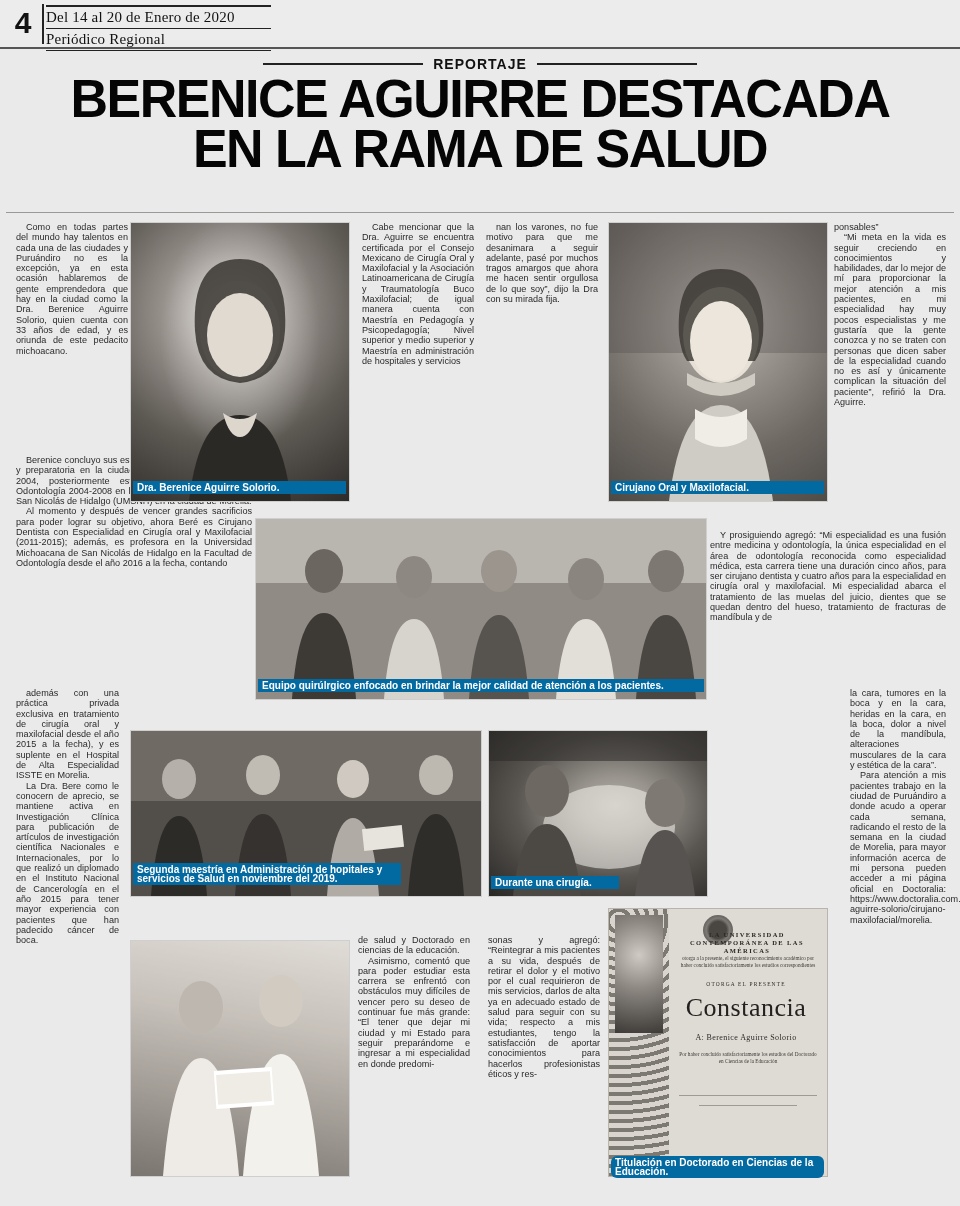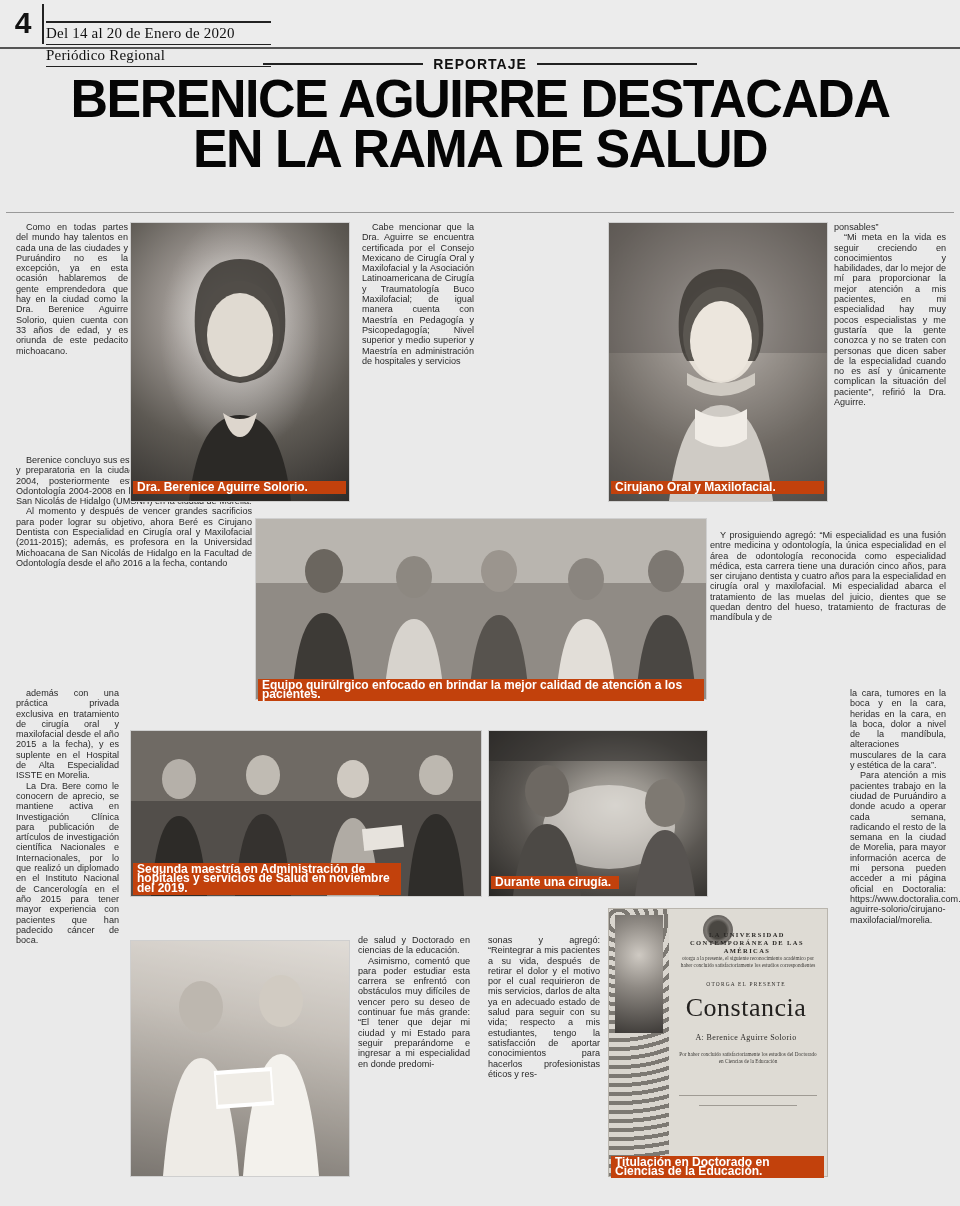--- a/index.html
+++ b/index.html
@@ -9,21 +9,21 @@
     font-family:"Liberation Sans", sans-serif;
     color:#1a1a1a;
     overflow:hidden;
   }
   .page{position:relative;width:960px;height:1206px;background:#eaeaea;}
 
   
   .masthead{position:absolute;left:0;top:0;width:960px;height:48px;background:#ececec;}
   .folio{position:absolute;left:8px;top:2px;width:30px;text-align:center;
          font-size:30px;font-weight:bold;line-height:42px;color:#111;}
-  .mast-rules{position:absolute;left:42px;top:4px;width:560px;margin-top:16px;}
+  .mast-rules{position:absolute;left:42px;top:4px;width:560px;}
   .mast-line{font-family:"Liberation Serif",serif;font-size:15px;color:#111;padding:1px 4px;letter-spacing:.2px;}
   .mast-sep{border-top:1.5px solid #222;margin:1px 0;width:230px;}
   .mast-sep2{border-top:1.5px solid #222;margin:1px 0;width:230px;}
   .vbar{position:absolute;left:42px;top:4px;width:2px;height:40px;background:#222;}
 
   .logo{position:absolute;right:6px;top:2px;height:44px;display:flex;align-items:center;gap:4px;}
   .logo-mark{width:42px;height:40px;position:relative;}
   .logo-text{display:flex;flex-direction:column;align-items:flex-start;line-height:1;}
   .logo-la{font-size:11px;font-weight:bold;color:#444;letter-spacing:1px;margin-left:2px;}
   .logo-main{font-size:22px;font-weight:bold;color:#222;letter-spacing:-.5px;}
@@ -49,21 +49,21 @@
   .head-rule{position:absolute;left:6px;top:212px;width:948px;height:1px;background:#999;}
 
   
   .col{position:absolute;font-family:"Liberation Sans",sans-serif;font-size:9.1px;
        line-height:10.3px;text-align:justify;color:#2a2a2a;}
   .col p{margin:0;text-indent:10px;}
   .col p.ni{text-indent:0;}
 
   
   .photo{position:absolute;background:#8d8d8d;overflow:hidden;border:1px solid #cfcfcf;}
-  .cap{position:absolute;background:#c2410c;color:#fff;font-size:12px;font-weight:bold;
+  .cap{position:absolute;background:#0369a1;color:#fff;font-size:10px;font-weight:bold;
        line-height:9.6px;padding:1.5px 4px;max-width:96%;}
 
   
   .grad-a{width:100%;height:100%;background:
       radial-gradient(circle at 45% 32%, #d9d5d0 0%, #9a948f 28%, #5d5953 60%, #2e2c2a 100%);}
   .grad-b{width:100%;height:100%;background:
       radial-gradient(circle at 52% 36%, #e4e1dd 0%, #a8a29c 30%, #6b6660 62%, #383633 100%);}
   .grad-c{width:100%;height:100%;background:
       linear-gradient(180deg,#cfcbc6 0%,#b7b2ac 24%,#7e7a74 55%,#4a4743 100%);}
   .grad-d{width:100%;height:100%;background:
@@ -139,20 +139,21 @@
   <div class="col" style="left:16px;top:688px;width:103px;">
     <p>además con una práctica privada exclusiva en tratamiento de cirugía oral y maxilofacial desde el año 2015 a la fecha), y es suplente en el Hospital de Alta Especialidad ISSTE en Morelia.</p>
     <p>La Dra. Bere como le conocern de aprecio, se mantiene activa en Investigación Clínica para publicación de artículos de investigación científica Nacionales e Internacionales, por lo que realizó un diplomado en el Instituto Nacional de Cancerología en el año 2015 para tener mayor experiencia con pacientes que han padecido cáncer de boca.</p>
   </div>
 
   <div class="col" style="left:362px;top:222px;width:112px;">
     <p>Cabe mencionar que la Dra. Aguirre se encuentra certificada por el Consejo Mexicano de Cirugía Oral y Maxilofacial y la Asociación Latinoamericana de Cirugía y Traumatología Buco Maxilofacial; de igual manera cuenta con Maestría en Pedagogía y Psicopedagogía; Nivel superior y medio superior y Maestría en administración de hospitales y servicios</p>
   </div>
 
   <div class="col" style="left:486px;top:222px;width:112px;">
+    <p>nan los varones, no fue motivo para que me desanimara a seguir adelante, pasé por muchos tragos amargos que ahora me hacen sentir orgullosa de lo que soy”, dijo la Dra con su mirada fija.</p>
   </div>
 
   <div class="col" style="left:834px;top:222px;width:112px;">
     <p class="ni">ponsables”</p>
     <p>“Mi meta en la vida es seguir creciendo en conocimientos y habilidades, dar lo mejor de mí para proporcionar la mejor atención a mis pacientes, en mi especialidad hay muy pocos especialistas y me gustaría que la gente conozca y no se traten con personas que dicen saber de la especialidad cuando no es así y únicamente complican la situación del paciente”, refirió la Dra. Aguirre.</p>
   </div>
 
   <div class="col" style="left:710px;top:530px;width:236px;">
     <p>Y prosiguiendo agregó: “Mi especialidad es una fusión entre medicina y odontología, la única especialidad en el área de odontología reconocida como especialidad médica, esta carrera tiene una duración cinco años, para ser cirujano dentista y cuatro años para la especialidad en cirugía oral y maxilofacial. Mi especialidad abarca el tratamiento de las muelas del juicio, dientes que se quedan dentro del hueso, tratamiento de fracturas de mandíbula y de</p>
   </div>
@@ -275,15 +276,15 @@
     <div class="cert-uni">LA UNIVERSIDAD CONTEMPORÁNEA DE LAS AMÉRICAS</div>
     <div class="cert-body" style="top:46px;">otorga a la presente, el siguiente reconocimiento académico por haber concluido satisfactoriamente los estudios correspondientes</div>
     <div class="cert-name" style="top:72px;font-size:5.4px;letter-spacing:1.2px;">OTORGA EL PRESENTE</div>
     <div class="cert-title" style="top:84px;">Constancia</div>
     <div class="cert-name" style="top:124px;">A: Berenice Aguirre Solorio</div>
     <div class="cert-body" style="top:142px;">Por haber concluido satisfactoriamente los estudios del Doctorado en Ciencias de la Educación</div>
     <div class="cert-foot">Cultura, Paz, Ciencia y Verdad</div>
     <div class="cert-l" style="left:70px;right:10px;top:186px;height:1px;"></div>
     <div class="cert-l" style="left:90px;right:30px;top:196px;height:1px;"></div>
   </div>
-  <div class="cap" style="left:611px;top:1156px;width:205px;">Titulación en  Doctorado en Ciencias de la Educación.</div>
+  <div class="cap" style="left:611px;top:1156px;width:205px;border-radius:6px;">Titulación en  Doctorado en Ciencias de la Educación.</div>
 
 </div>
 
 </body></html>

